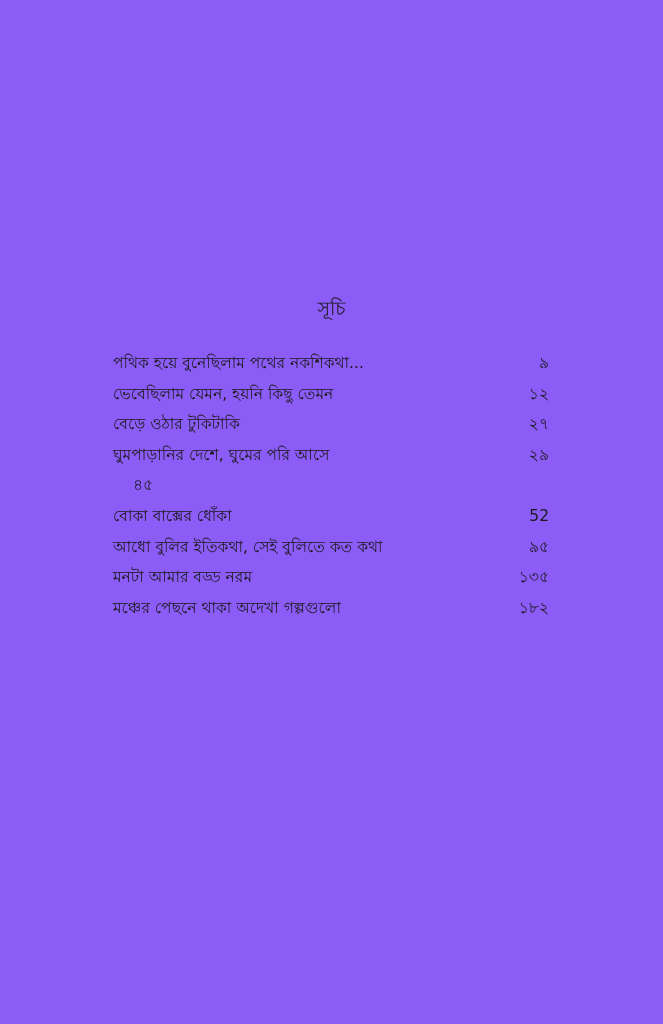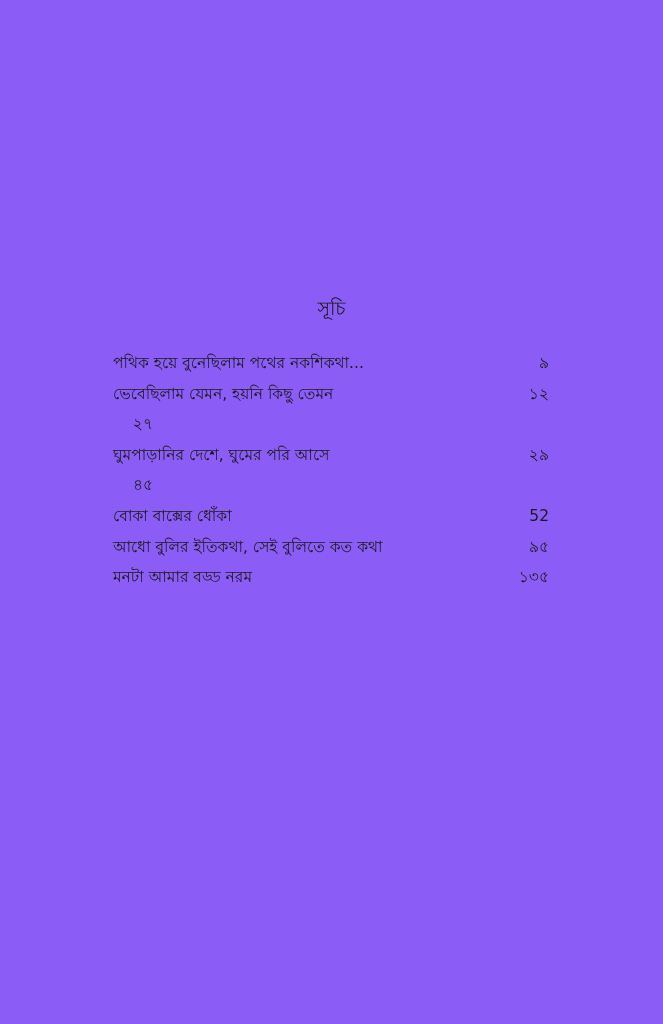--- a/index.html
+++ b/index.html
@@ -68,20 +68,21 @@
   <ul class="toc-list">
     <li class="toc-row">
       <span class="toc-entry-title">পথিক হয়ে বুনেছিলাম পথের নকশিকথা...</span>
       <span class="toc-entry-page">৯</span>
     </li>
     <li class="toc-row">
       <span class="toc-entry-title">ভেবেছিলাম যেমন, হয়নি কিছু তেমন</span>
       <span class="toc-entry-page">১২</span>
     </li>
     <li class="toc-row">
+      <span class="toc-entry-title">বেড়ে ওঠার টুকিটাকি</span>
       <span class="toc-entry-page">২৭</span>
     </li>
     <li class="toc-row">
       <span class="toc-entry-title">ঘুমপাড়ানির দেশে, ঘুমের পরি আসে</span>
       <span class="toc-entry-page">২৯</span>
     </li>
     <li class="toc-row">
       <span class="toc-entry-page">৪৫</span>
     </li>
     <li class="toc-row">
@@ -89,14 +90,18 @@
       <span class="toc-entry-page">52</span>
     </li>
     <li class="toc-row">
       <span class="toc-entry-title">আধো বুলির ইতিকথা, সেই বুলিতে কত কথা</span>
       <span class="toc-entry-page">৯৫</span>
     </li>
     <li class="toc-row">
       <span class="toc-entry-title">মনটা আমার বড্ড নরম</span>
       <span class="toc-entry-page">১৩৫</span>
     </li>
+    <li class="toc-row">
+      <span class="toc-entry-title">মঞ্চের পেছনে থাকা অদেখা গল্পগুলো</span>
+      <span class="toc-entry-page">১৮২</span>
+    </li>
   </ul>
 </div>
 
 </body></html>

